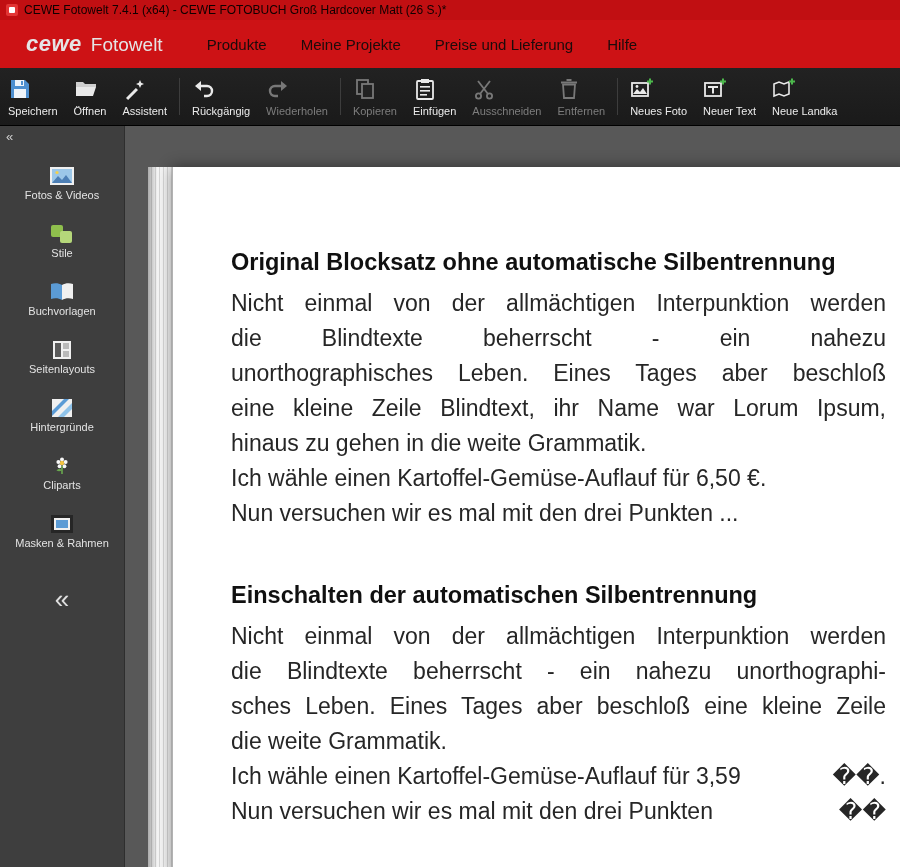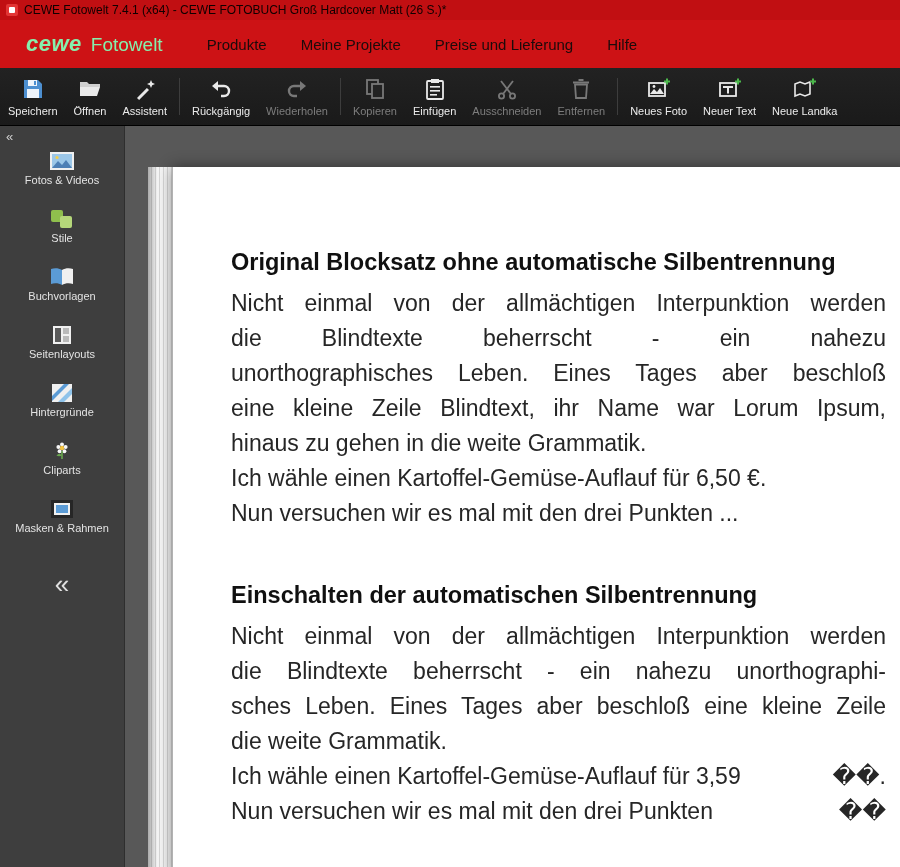--- a/index.html
+++ b/index.html
@@ -13,49 +13,49 @@
     height:20px;background:#c10f12;display:flex;align-items:center;
     padding:0 6px;gap:6px;box-sizing:border-box;
   }
   .app-icon{width:12px;height:12px;background:#e23535;border-radius:2px;position:relative;flex:0 0 auto;}
   .app-icon::after{content:"";position:absolute;inset:3px;background:#fff;border-radius:1px;}
   .title-text{font-size:12px;color:#100000;white-space:nowrap;}
   
   .menubar{
     height:48px;background:#cd1215;display:flex;align-items:center;box-sizing:border-box;
   }
-  .brand{display:flex;align-items:baseline;gap:9px;margin-left:26px;color:#86efac;}
+  .brand{display:flex;align-items:baseline;gap:9px;margin-left:26px;color:#e5e5e5;}
   .brand-cewe{font-weight:bold;font-style:italic;font-size:22px;letter-spacing:.5px;}
   .brand-app{font-size:19px;font-weight:400;}
   .menu{display:flex;gap:34px;margin-left:44px;}
   .menu-item{font-size:15px;color:#1c0b0b;cursor:pointer;white-space:nowrap;}
   
   .toolbar{
     height:58px;background:linear-gradient(#222,#1a1a1a);
     border-bottom:1px solid #000;display:flex;align-items:stretch;
     overflow:hidden;box-sizing:border-box;
   }
   .tbtn{
-    display:flex;flex-direction:column;align-items:center;justify-content:center;
+    display:flex;flex-direction:column;justify-content:center;
     gap:4px;padding:4px 8px;cursor:pointer;flex:0 0 auto;
   }
   .tbtn .tlabel{font-size:11px;color:#ececec;white-space:nowrap;}
   .tbtn.disabled .tlabel{color:#7d7d7d;}
   .tbtn svg{width:24px;height:24px;display:block;}
   .tsep{width:1px;background:#3d3d3d;margin:10px 4px;flex:0 0 auto;}
   
   .app-body{display:flex;height:741px;}
   .sidebar{
     width:125px;flex:0 0 125px;background:#3e3e3e;border-right:1px solid #2e2e2e;
     position:relative;box-sizing:border-box;
   }
   .collapse-top{
     position:absolute;top:3px;left:6px;font-size:13px;color:#cfcfcf;cursor:pointer;
   }
-  .side-items{padding-top:25px;}
+  .side-items{padding-top:40px;}
   .side-item{
     height:58px;display:flex;flex-direction:column;align-items:center;justify-content:flex-start;
     gap:3px;cursor:pointer;
   }
   .side-item svg{width:26px;height:20px;display:block;}
   .slabel{font-size:11px;color:#e3e3e3;white-space:nowrap;}
   .collapse-bottom{
     text-align:center;font-size:26px;color:#e0e0e0;margin-top:14px;cursor:pointer;line-height:1;
   }
   

